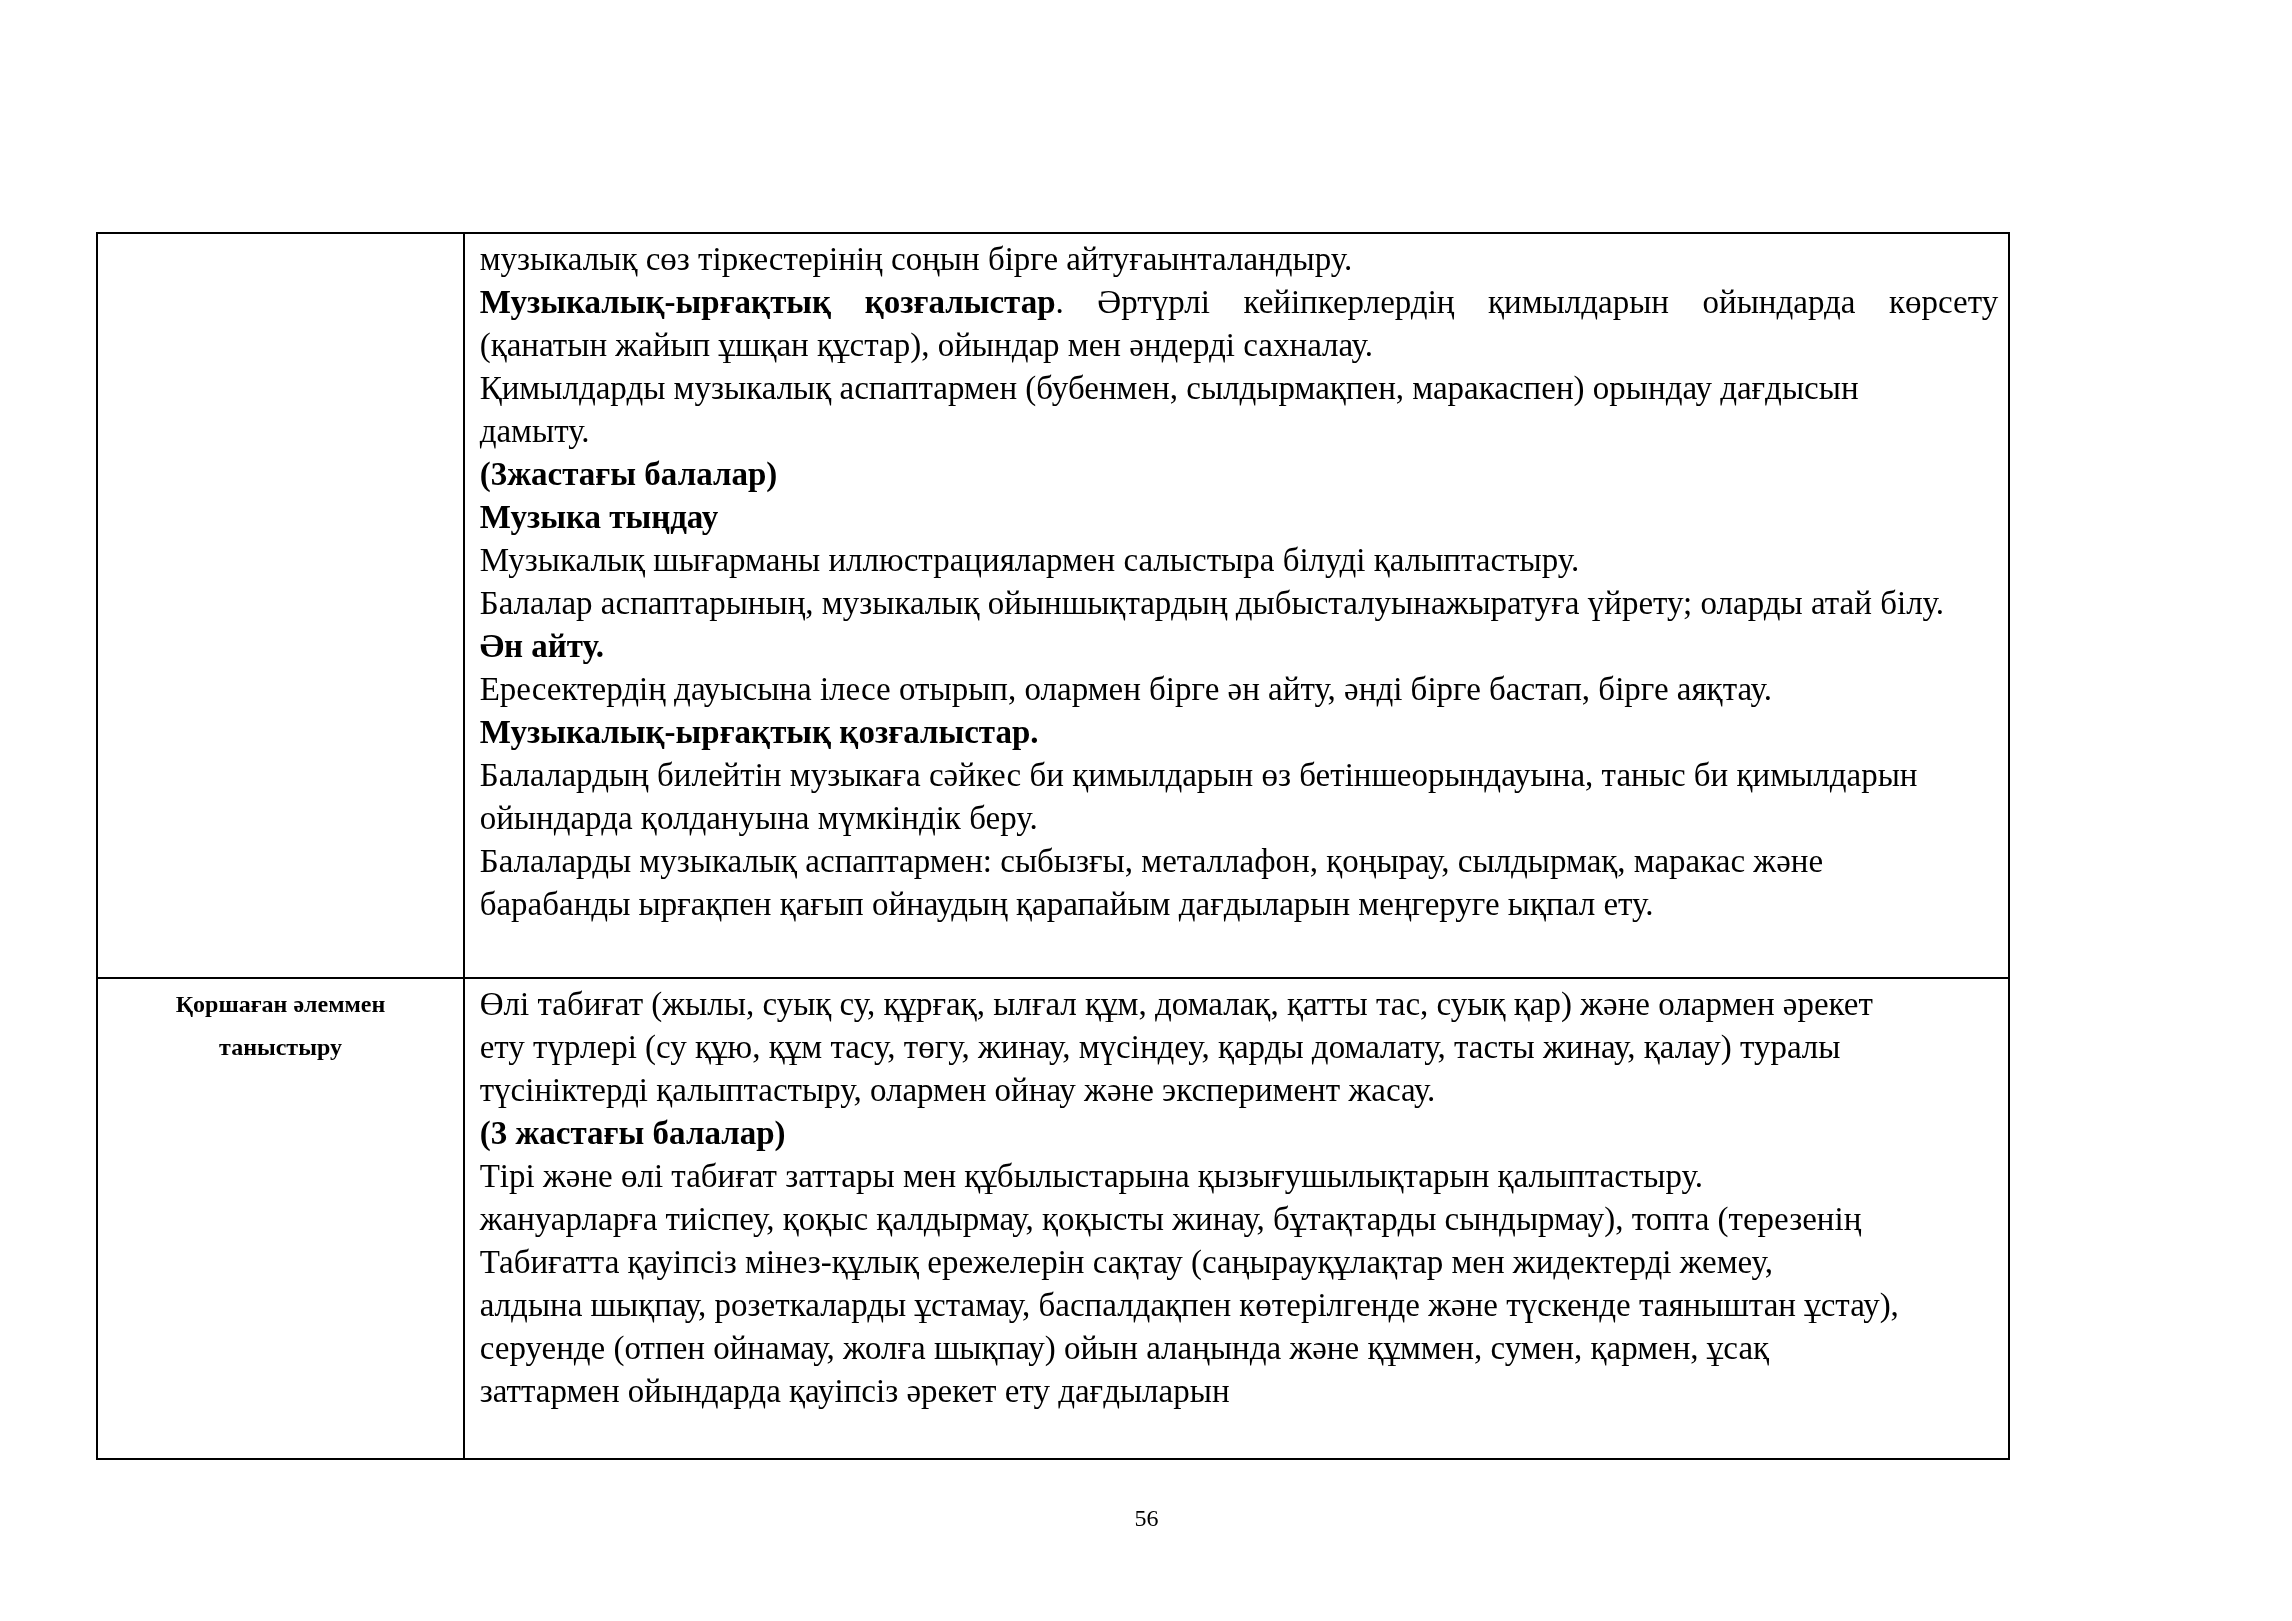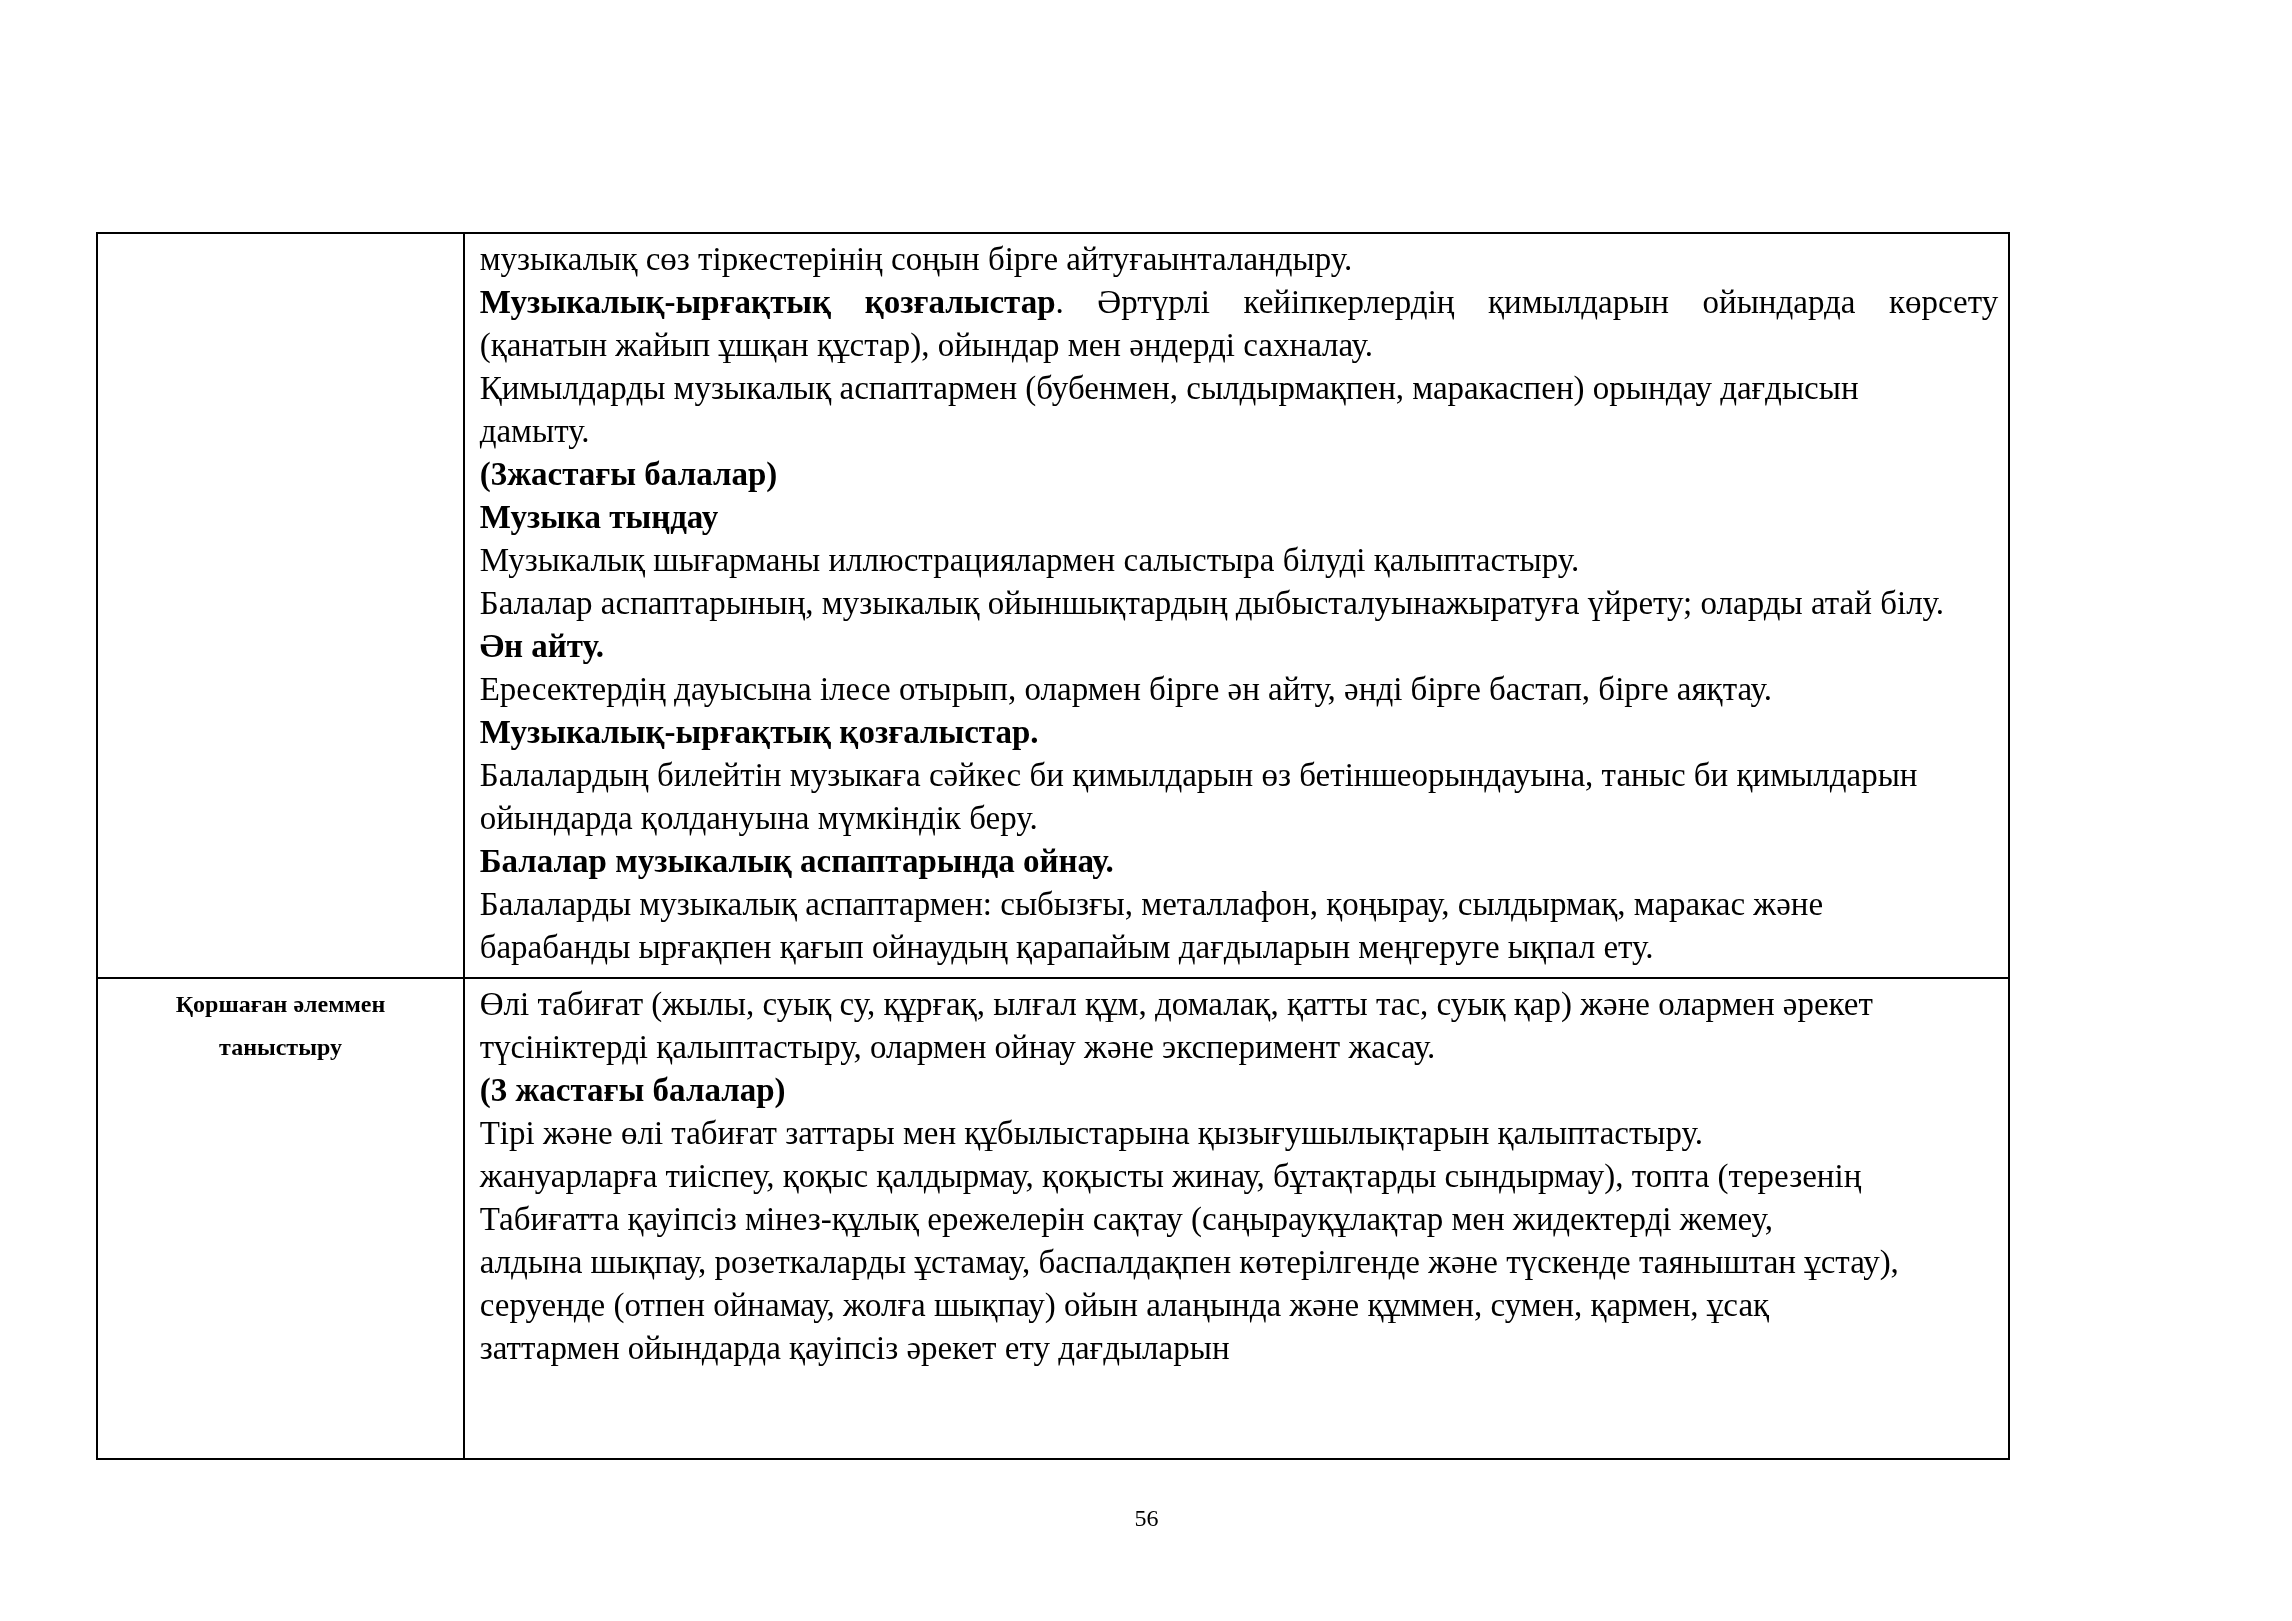--- a/index.html
+++ b/index.html
@@ -85,32 +85,32 @@
         <div class="line"><span>дамыту.</span></div>
         <div class="line"><span class="b">(3жастағы балалар)</span></div>
         <div class="line"><span class="b">Музыка тыңдау</span></div>
         <div class="line"><span>Музыкалық шығарманы иллюстрациялармен салыстыра білуді қалыптастыру.</span></div>
         <div class="line"><span>Балалар аспаптарының, музыкалық ойыншықтардың дыбысталуынажыратуға үйрету; оларды атай білу.</span></div>
         <div class="line"><span class="b">Ән айту.</span></div>
         <div class="line"><span>Ересектердің дауысына ілесе отырып, олармен бірге ән айту, әнді бірге бастап, бірге аяқтау.</span></div>
         <div class="line"><span class="b">Музыкалық-ырғақтық қозғалыстар.</span></div>
         <div class="line"><span>Балалардың билейтін музыкаға сәйкес би қимылдарын өз бетіншеорындауына, таныс би қимылдарын</span></div>
         <div class="line"><span>ойындарда қолдануына мүмкіндік беру.</span></div>
-        <div class="line"><span class="b">Балалар музыкалық аспаптарында ойнау.</span></div>
         <div class="line"><span>Балаларды музыкалық аспаптармен: сыбызғы, металлафон, қоңырау, сылдырмақ, маракас  және</span></div>
         <div class="line"><span>барабанды ырғақпен қағып ойнаудың қарапайым дағдыларын меңгеруге ықпал ету.</span></div>
       </div>
     </div>
     <div class="trow">
       <div class="cell left-cell">
         <div class="line"><span class="b">Қоршаған әлеммен</span></div>
         <div class="line"><span class="b">таныстыру</span></div>
       </div>
       <div class="cell right-cell">
         <div class="line"><span>Өлі табиғат (жылы, суық су, құрғақ, ылғал құм, домалақ, қатты тас, суық қар) және олармен әрекет</span></div>
+        <div class="line"><span>ету түрлері (су құю, құм тасу, төгу, жинау, мүсіндеу, қарды домалату, тасты жинау, қалау) туралы</span></div>
         <div class="line"><span>түсініктерді қалыптастыру, олармен ойнау және эксперимент жасау.</span></div>
         <div class="line"><span class="b">(3 жастағы балалар)</span></div>
         <div class="line"><span>Тірі және өлі табиғат заттары мен құбылыстарына қызығушылықтарын қалыптастыру.</span></div>
         <div class="line"><span>жануарларға тиіспеу, қоқыс қалдырмау, қоқысты жинау, бұтақтарды сындырмау), топта (терезенің</span></div>
         <div class="line"><span>Табиғатта қауіпсіз мінез-құлық ережелерін сақтау (саңырауқұлақтар мен жидектерді жемеу,</span></div>
         <div class="line"><span>алдына шықпау, розеткаларды ұстамау, баспалдақпен көтерілгенде және түскенде таяныштан ұстау),</span></div>
         <div class="line"><span>серуенде (отпен ойнамау, жолға шықпау) ойын алаңында және құммен, сумен, қармен, ұсақ</span></div>
         <div class="line"><span>заттармен ойындарда қауіпсіз әрекет ету дағдыларын</span></div>
       </div>
     </div>

